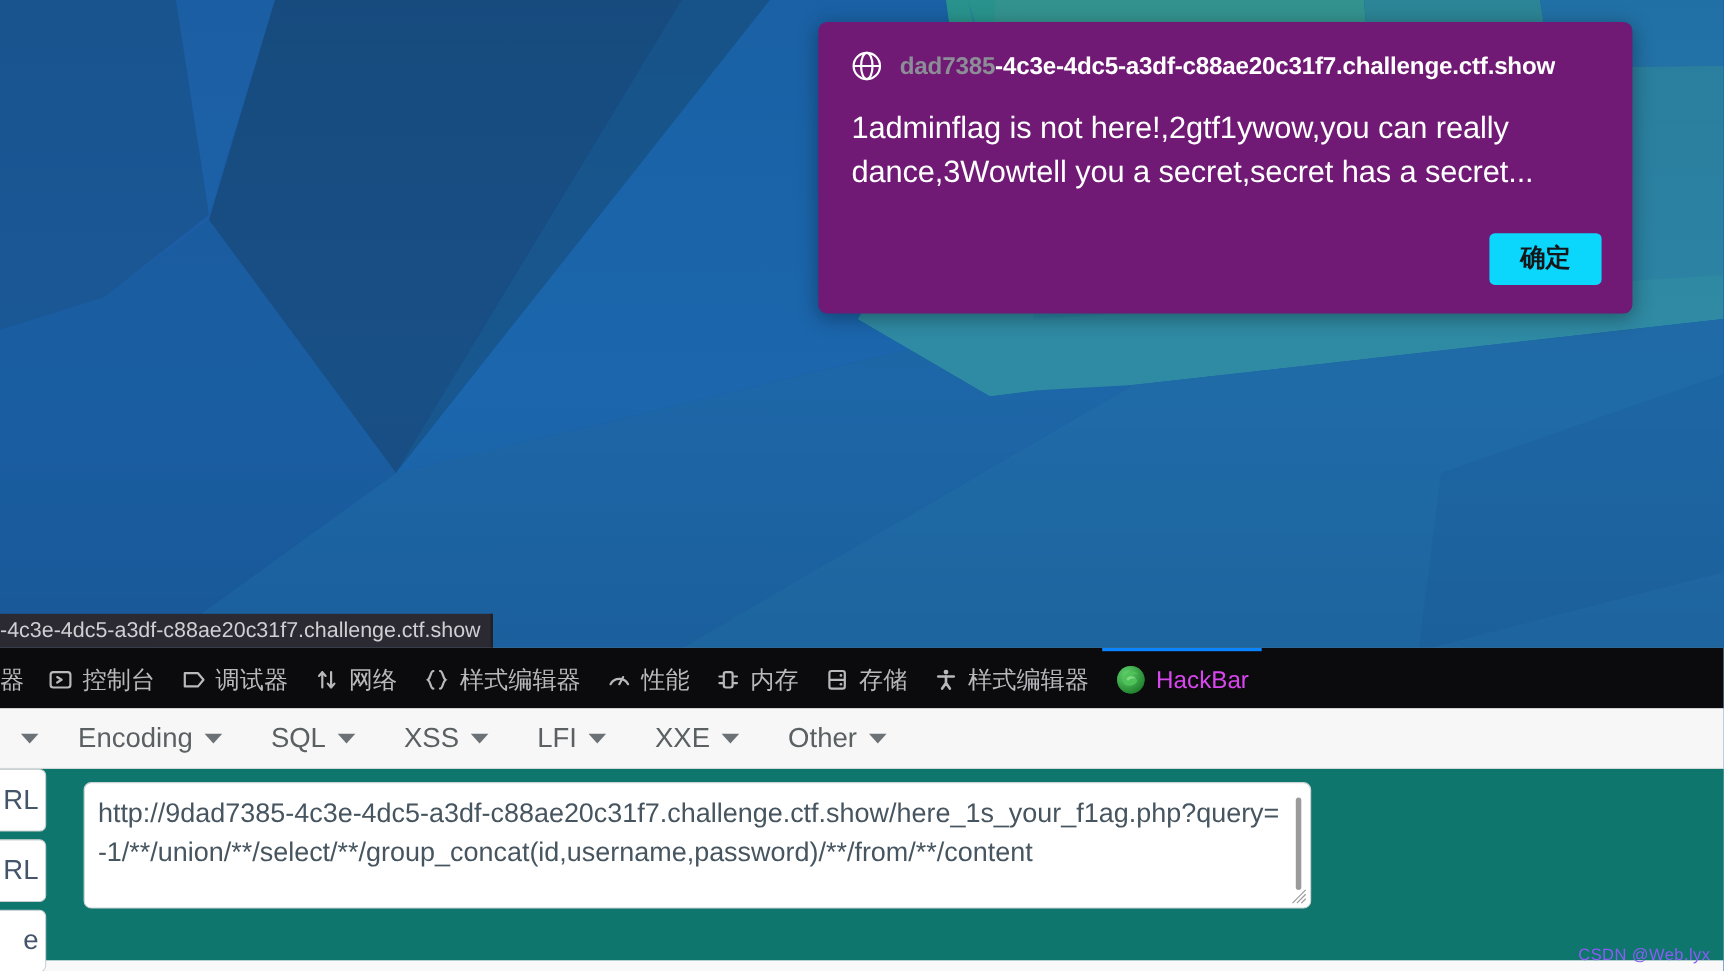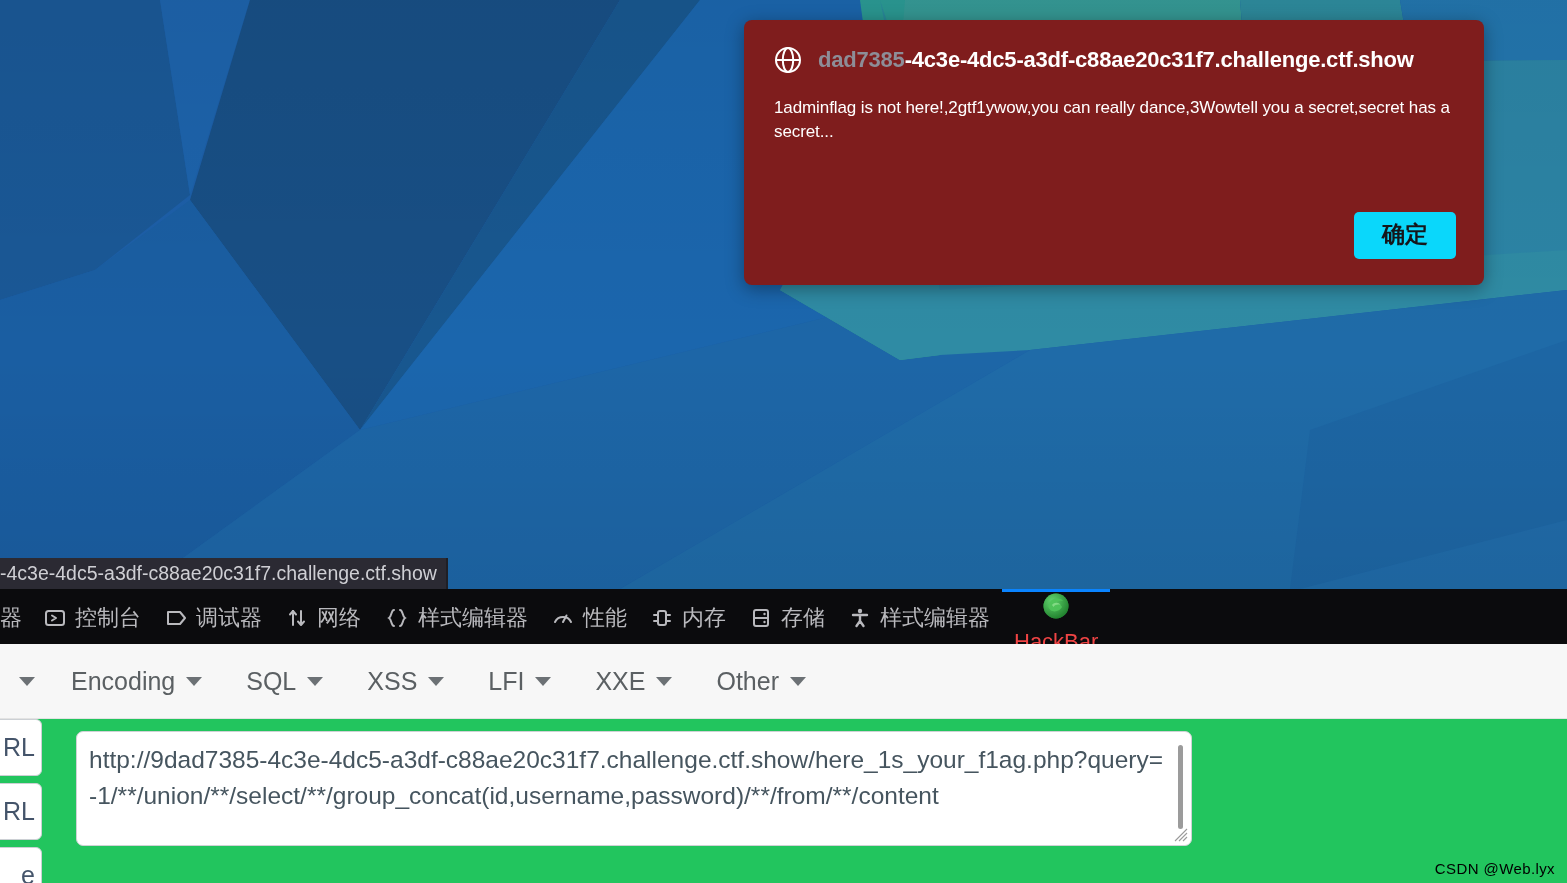--- a/index.html
+++ b/index.html
@@ -18,21 +18,21 @@
     overflow: hidden;
     background: #1d5fa8;
   }
   #poly-bg { position: absolute; left: 0; top: 0; width: 1567px; height: 589px; }
 
   
   #modal {
     position: absolute;
     left: 744px; top: 20px;
     width: 740px; height: 265px;
-    background: #7f1d1d;
+    background: #701a75;
     border-radius: 8px;
     box-shadow: 0 4px 18px rgba(0,0,0,0.35);
     overflow: hidden;
   }
   #modal-head {
     display: flex; align-items: center;
     padding: 26px 30px 0 30px;
     gap: 16px;
   }
   #globe-icon { flex: 0 0 auto; width: 28px; height: 28px; display:block; }
@@ -40,21 +40,21 @@
     font-size: 22px; font-weight: bold;
     letter-spacing: -0.2px;
     white-space: nowrap;
     overflow: hidden;
   }
   #modal-origin .dim { color: #8d8d97; }
   #modal-origin .bright { color: #ffffff; }
   #modal-body {
     padding: 22px 32px 0 30px;
     color: #ffffff;
-    font-size: 17px;
+    font-size: 28px;
     line-height: 1.42;
     letter-spacing: -0.1px;
   }
   #modal-actions {
     position: absolute; right: 28px; bottom: 26px;
   }
   #modal-ok {
     background: #0ad7fb;
     color: #15161a;
     border: none;
@@ -105,29 +105,28 @@
     padding: 0 12px;
     color: #b9b9bd;
     font-size: 22px;
     border-top: 3px solid transparent;
     cursor: pointer;
     flex: 0 0 auto;
   }
   .dt-tab.partial { padding-left: 0; padding-right: 10px; }
   .dt-tab.active {
     border-top-color: #0a84ff;
-    color: #ef4444;
-    flex-direction: column;
+    color: #d946ef;
   }
   .dt-tab svg { display: block; }
   .dt-icon { flex: 0 0 auto; display:flex; align-items:center; }
 
   
   #hb-menu {
-    height: 75px;
+    height: 55px;
     background: #f7f7f7;
     border-bottom: 1px solid #e3e3e3;
     display: flex; align-items: center;
     padding-left: 2px;
     overflow: hidden;
     white-space: nowrap;
   }
   .hb-menu-item {
     display: flex; align-items: center; gap: 11px;
     padding: 0 22px;
@@ -140,21 +139,21 @@
   .caret {
     width: 0; height: 0;
     border-left: 8px solid transparent;
     border-right: 8px solid transparent;
     border-top: 9px solid #6c7175;
   }
 
   #hb-body {
     position: relative;
     height: 174px;
-    background: #22c55e;
+    background: #0f766e;
     padding-top: 14px;
   }
   .hb-side-btn {
     width: 78px; height: 57px;
     margin-bottom: 7px;
     background: #ffffff;
     border: 1px solid #ccd0d4;
     border-radius: 6px;
     color: #44546a;
     font-size: 25px;
@@ -201,21 +200,21 @@
     position: absolute;
     right: 3px; bottom: 3px;
     width: 18px; height: 18px;
     pointer-events: none;
   }
 
   
   #watermark {
     position: absolute;
     right: 12px; bottom: 6px;
-    color: #000000;
+    color: #8b5cf6;
     font-size: 15px;
     letter-spacing: 0.4px;
     user-select: none;
     margin-top: 26px;
   }
 </style>
 </head>
 <body>
 
 <div id="viewport">

